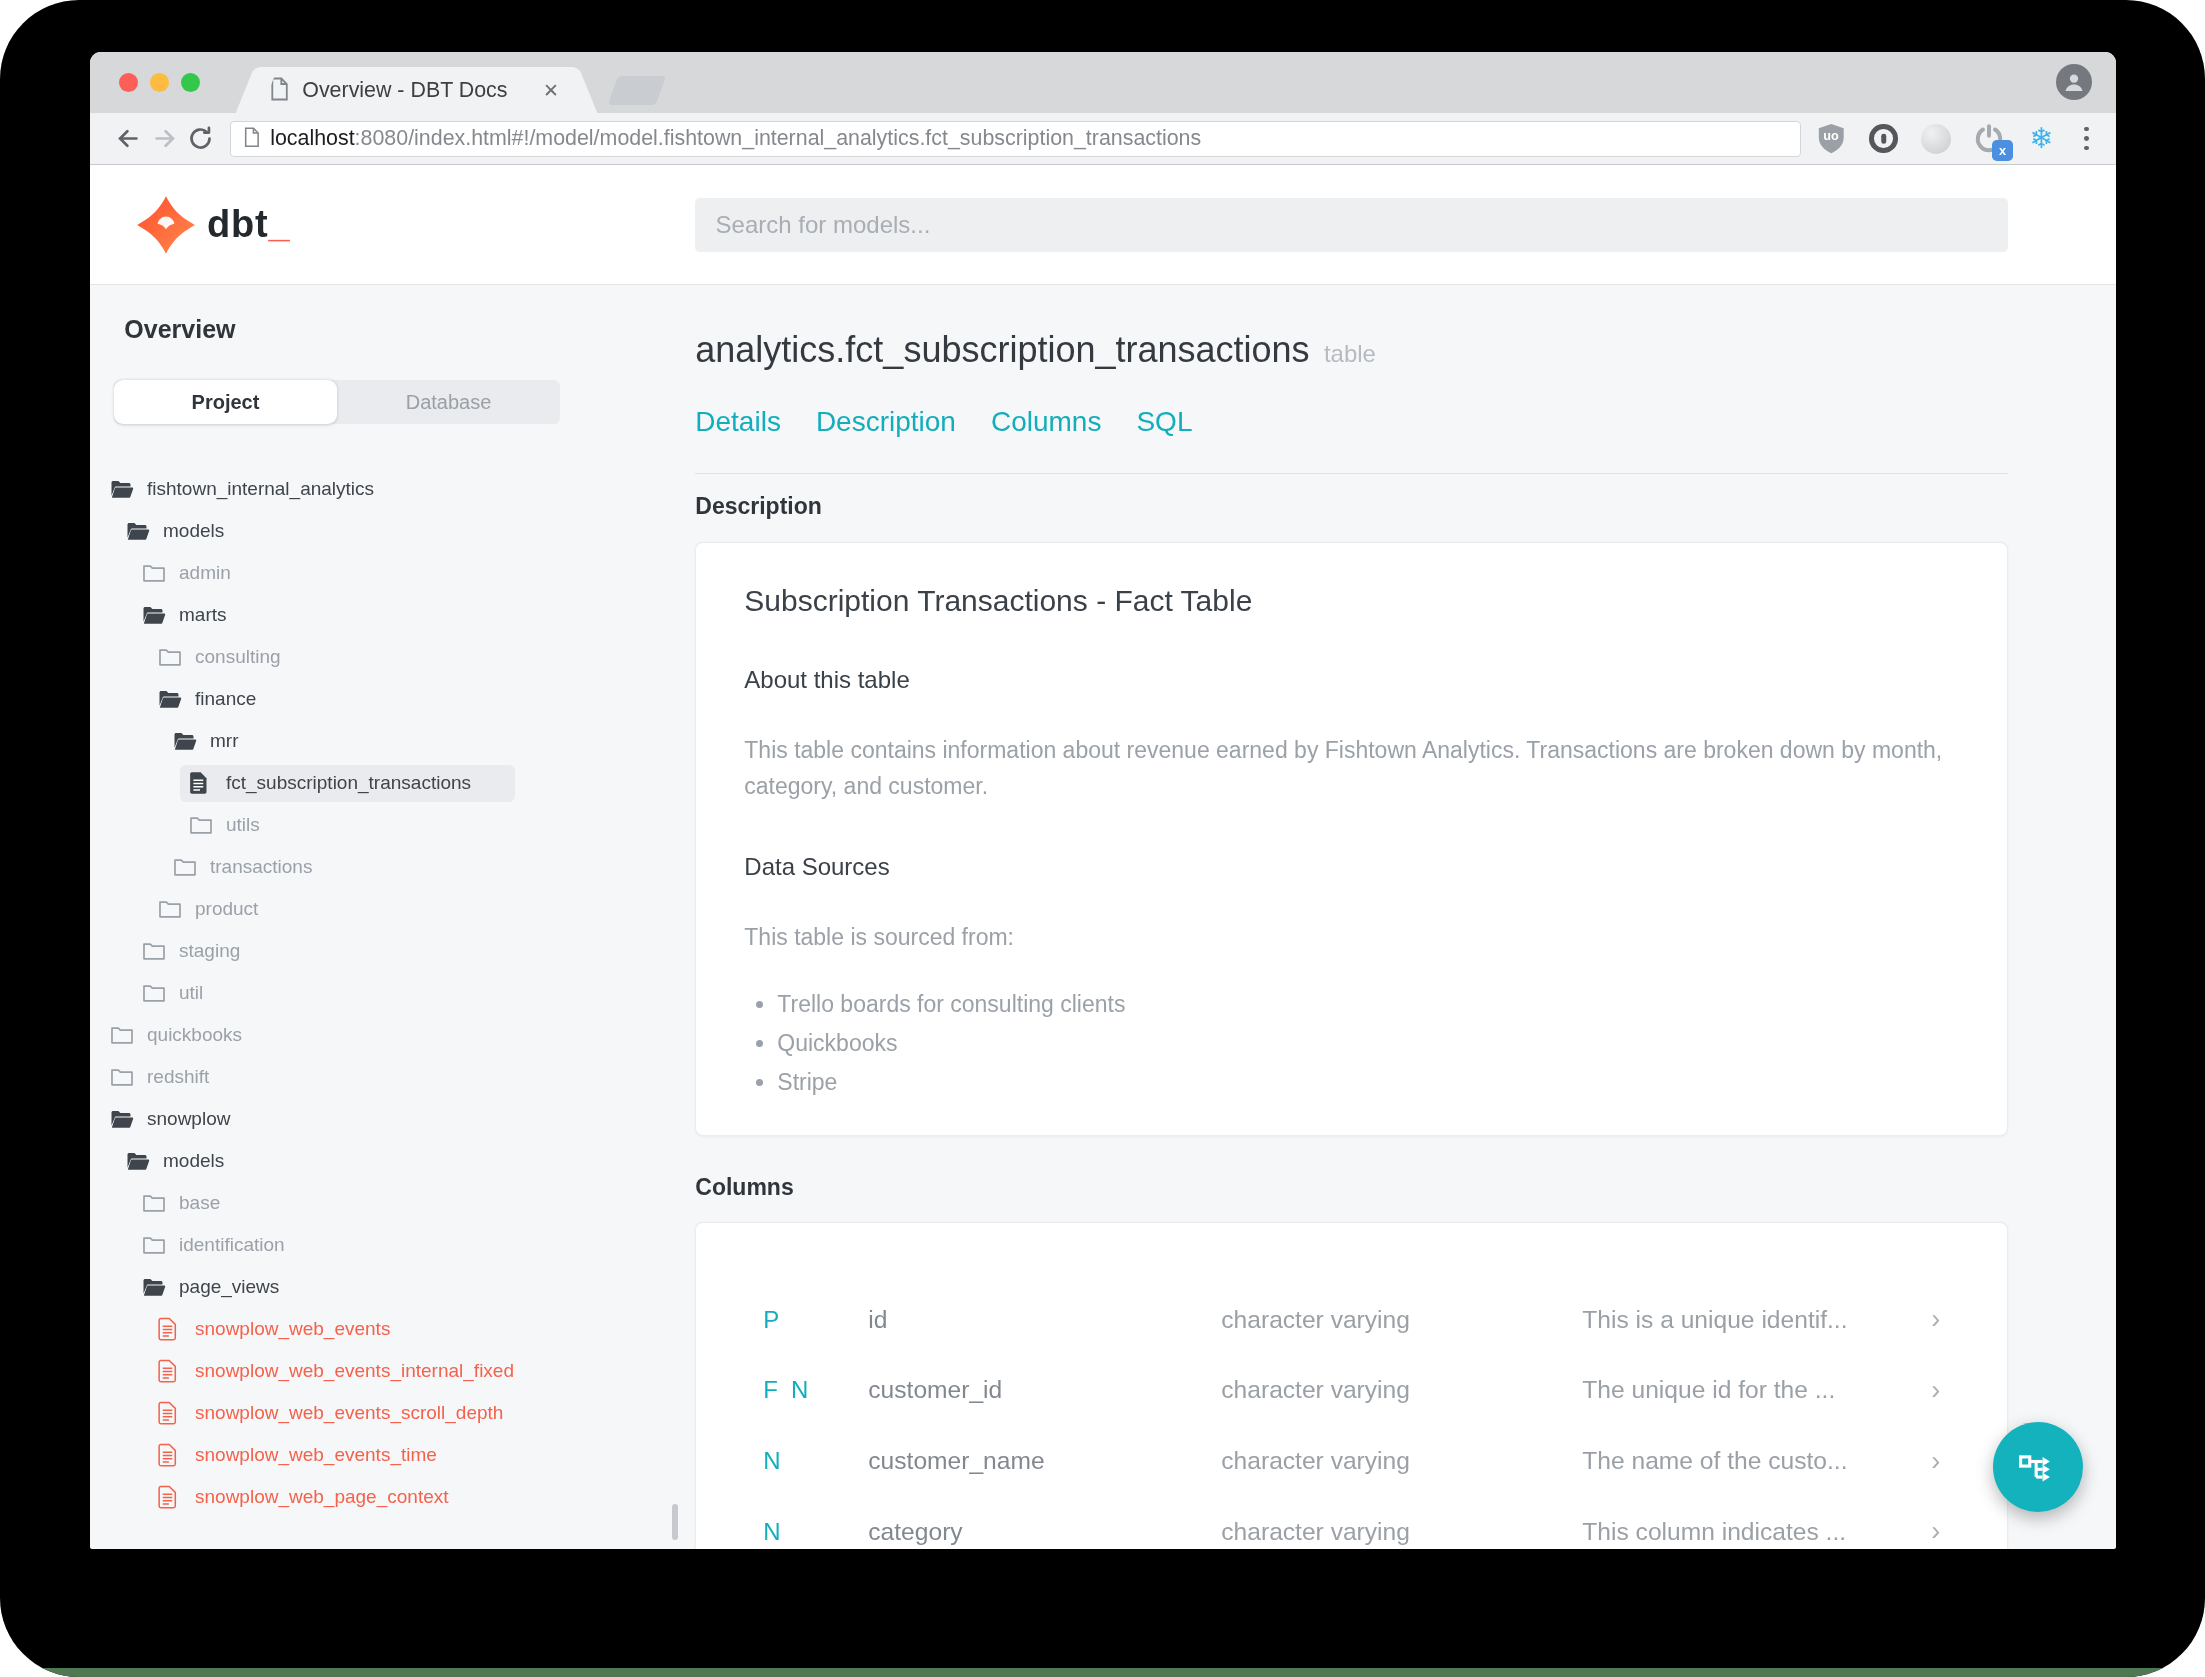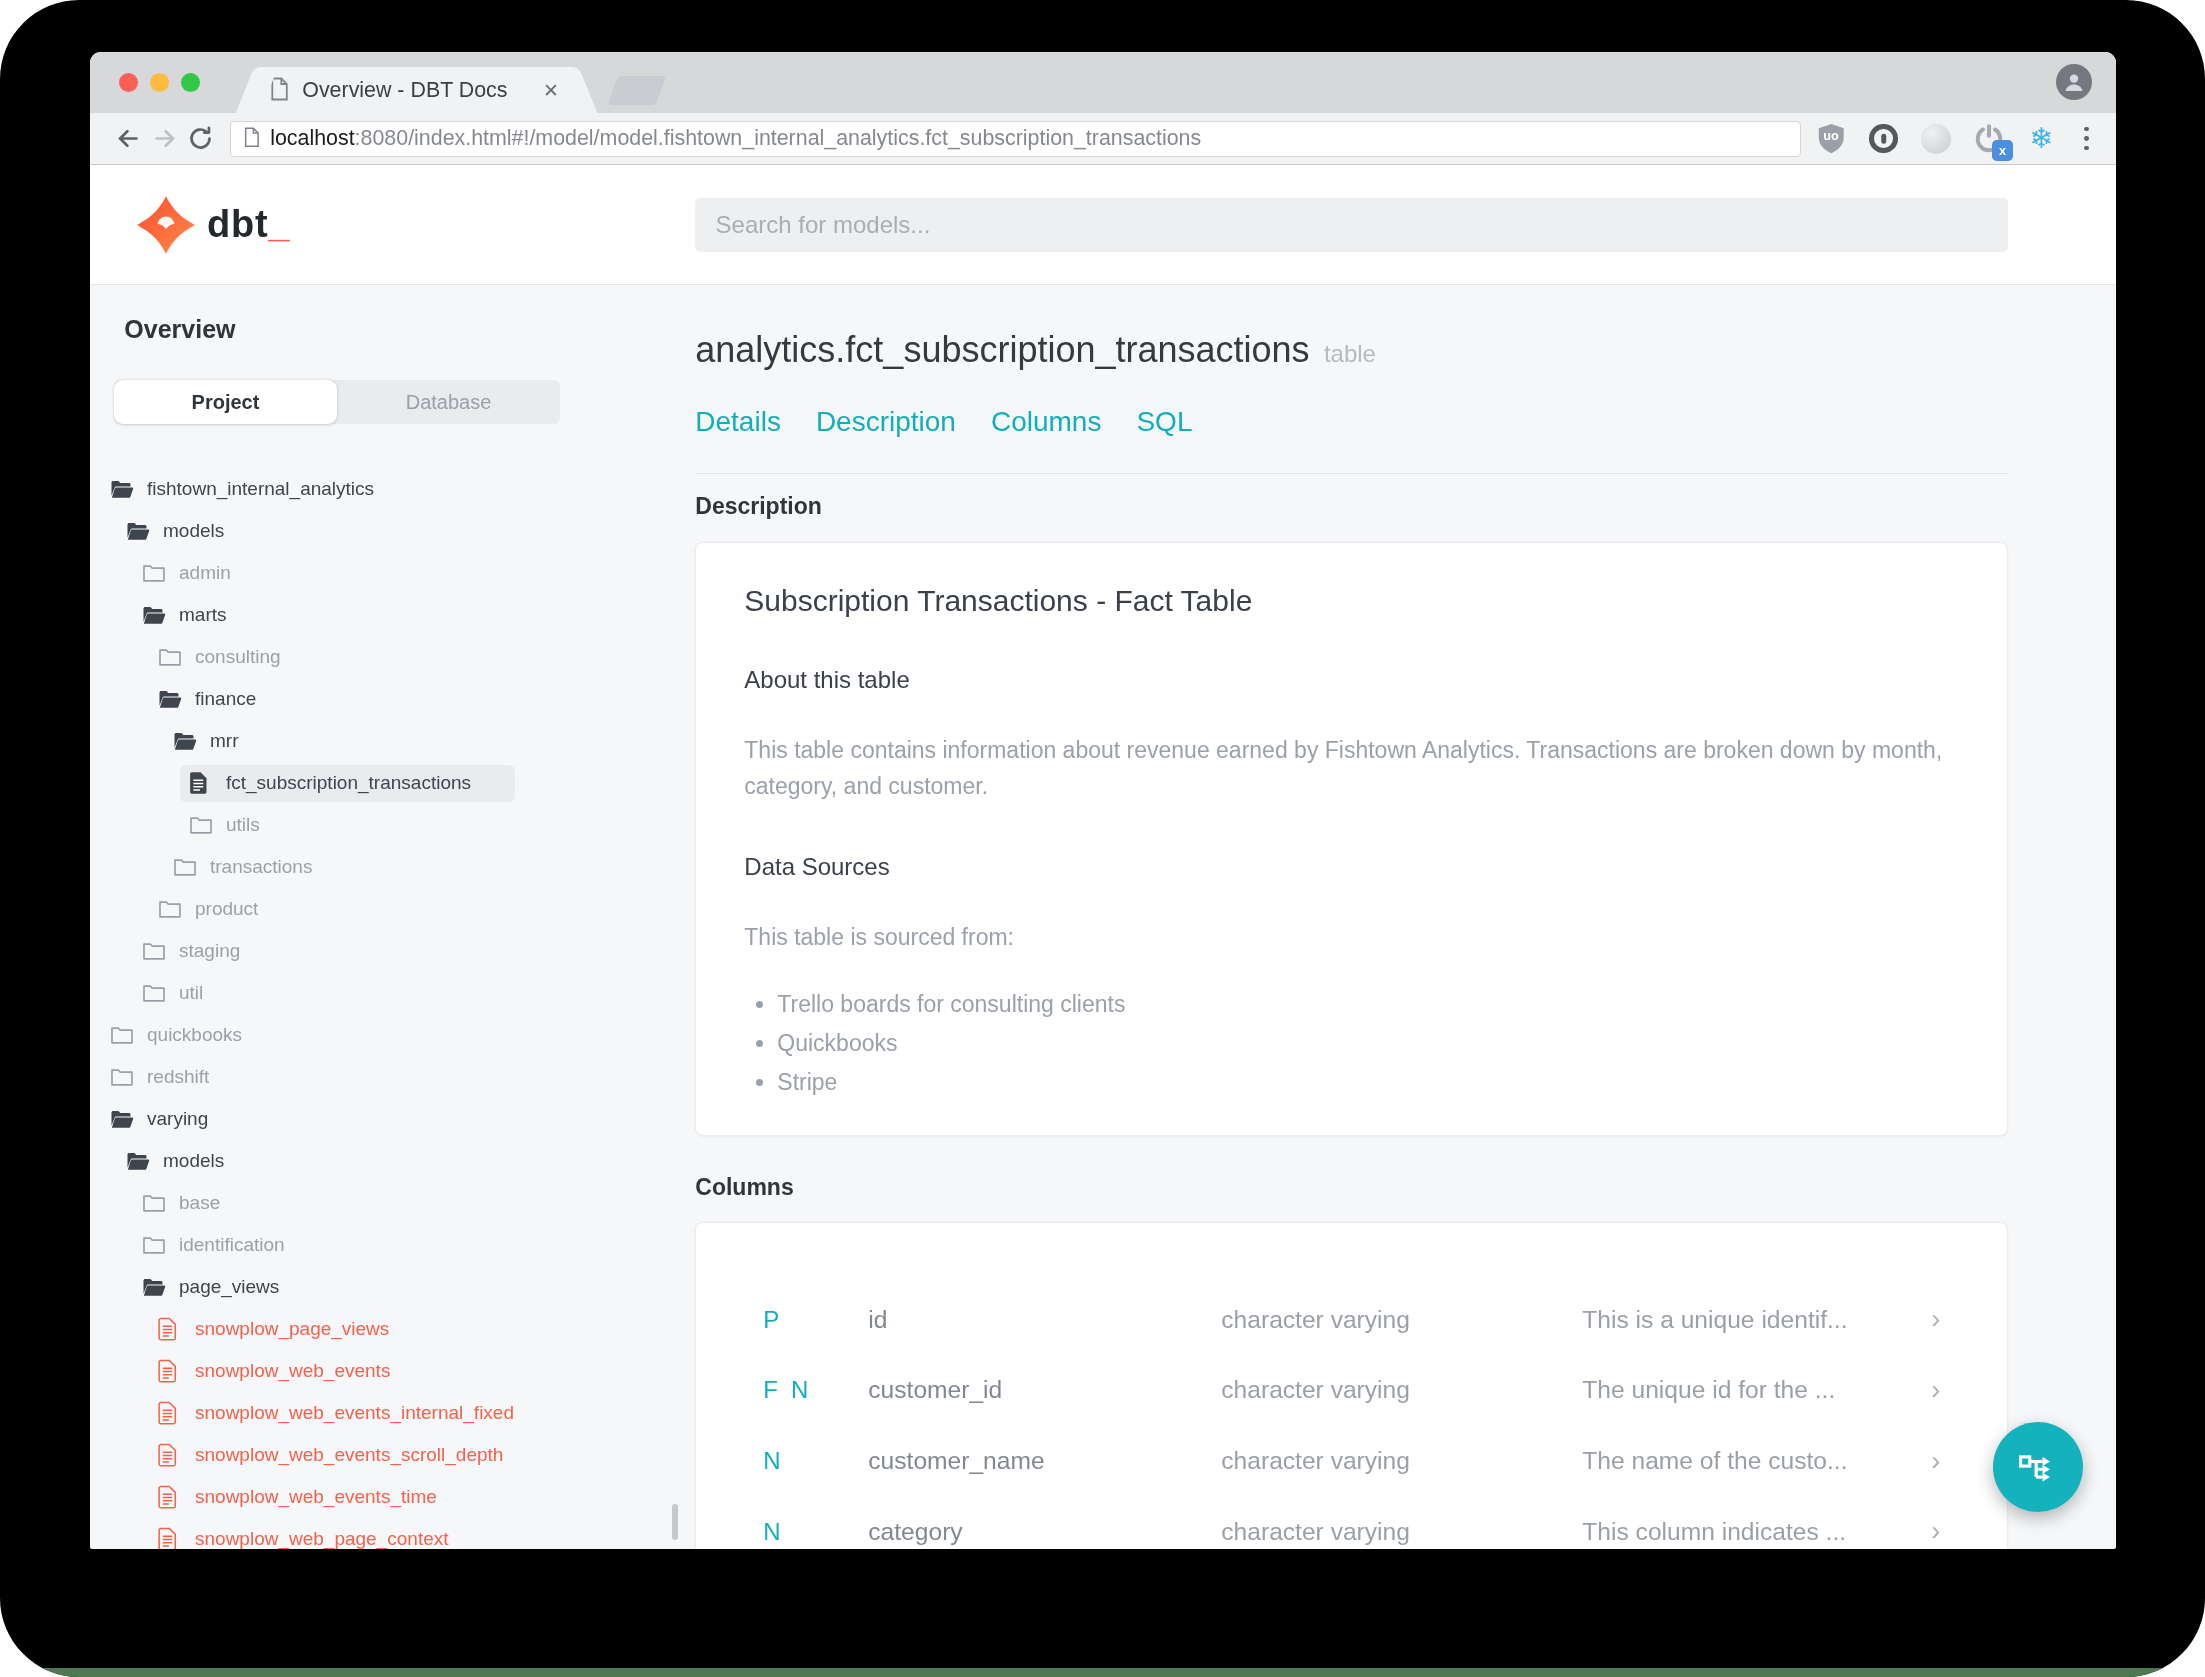--- a/index.html
+++ b/index.html
@@ -458,21 +458,21 @@
 
   <li class="tree-row icon-folder-open" style="padding-left: 0px;">
     <span class="tree-inner">
       <span class="tree-icon">
         <svg class="svg-folder-open" width="24" height="20.6" viewBox="0 0 24 20" fill="#3f454c">
           <path d="M1.5 16.5V3.2C1.5 2.3 2.2 1.6 3.1 1.6h5.3l2 2h8.5c.9 0 1.6.7 1.6 1.6v1.9H6.2c-.7 0-1.3.4-1.5 1.1z"></path>
           <path d="M1.8 18.4L4.9 8.9c.1-.4.5-.7 1-.7h16.3c.7 0 1.2.7 1 1.3l-2.9 8.3c-.1.4-.5.7-1 .7H2.8c-.7 0-1.2-.6-1-1.1z"></path>
         </svg>
 
       </span>
-      <span class="tree-label">varying</span>
+      <span class="tree-label">snowplow</span>
     </span>
   </li>
 
   <li class="tree-row icon-folder-open" style="padding-left: 16px;">
     <span class="tree-inner">
       <span class="tree-icon">
         <svg class="svg-folder-open" width="24" height="20.6" viewBox="0 0 24 20" fill="#3f454c">
           <path d="M1.5 16.5V3.2C1.5 2.3 2.2 1.6 3.1 1.6h5.3l2 2h8.5c.9 0 1.6.7 1.6 1.6v1.9H6.2c-.7 0-1.3.4-1.5 1.1z"></path>
           <path d="M1.8 18.4L4.9 8.9c.1-.4.5-.7 1-.7h16.3c.7 0 1.2.7 1 1.3l-2.9 8.3c-.1.4-.5.7-1 .7H2.8c-.7 0-1.2-.6-1-1.1z"></path>
         </svg>
@@ -514,32 +514,20 @@
         <svg class="svg-folder-open" width="24" height="20.6" viewBox="0 0 24 20" fill="#3f454c">
           <path d="M1.5 16.5V3.2C1.5 2.3 2.2 1.6 3.1 1.6h5.3l2 2h8.5c.9 0 1.6.7 1.6 1.6v1.9H6.2c-.7 0-1.3.4-1.5 1.1z"></path>
           <path d="M1.8 18.4L4.9 8.9c.1-.4.5-.7 1-.7h16.3c.7 0 1.2.7 1 1.3l-2.9 8.3c-.1.4-.5.7-1 .7H2.8c-.7 0-1.2-.6-1-1.1z"></path>
         </svg>
 
       </span>
       <span class="tree-label">page_views</span>
     </span>
   </li>
 
-  <li class="tree-row icon-file-red" style="padding-left: 48px;">
-    <span class="tree-inner">
-      <span class="tree-icon">
-
-        <svg class="svg-file-red" width="19" height="24" viewBox="0 0 20 24" fill="none" stroke="#f4624b" stroke-width="1.6">
-          <path d="M3 .9h8.8l6.4 6.3v14.2c0 1-.8 1.8-1.8 1.8H3c-1 0-1.8-.8-1.8-1.8V2.7C1.2 1.7 2 .9 3 .9z"></path>
-          <path d="M5 9.2h10M5 12.6h10M5 16h10M5 19.4h6.5"></path>
-        </svg>
-      </span>
-      <span class="tree-label">snowplow_page_views</span>
-    </span>
-  </li>
 
   <li class="tree-row icon-file-red" style="padding-left: 48px;">
     <span class="tree-inner">
       <span class="tree-icon">
 
         <svg class="svg-file-red" width="19" height="24" viewBox="0 0 20 24" fill="none" stroke="#f4624b" stroke-width="1.6">
           <path d="M3 .9h8.8l6.4 6.3v14.2c0 1-.8 1.8-1.8 1.8H3c-1 0-1.8-.8-1.8-1.8V2.7C1.2 1.7 2 .9 3 .9z"></path>
           <path d="M5 9.2h10M5 12.6h10M5 16h10M5 19.4h6.5"></path>
         </svg>
       </span>

